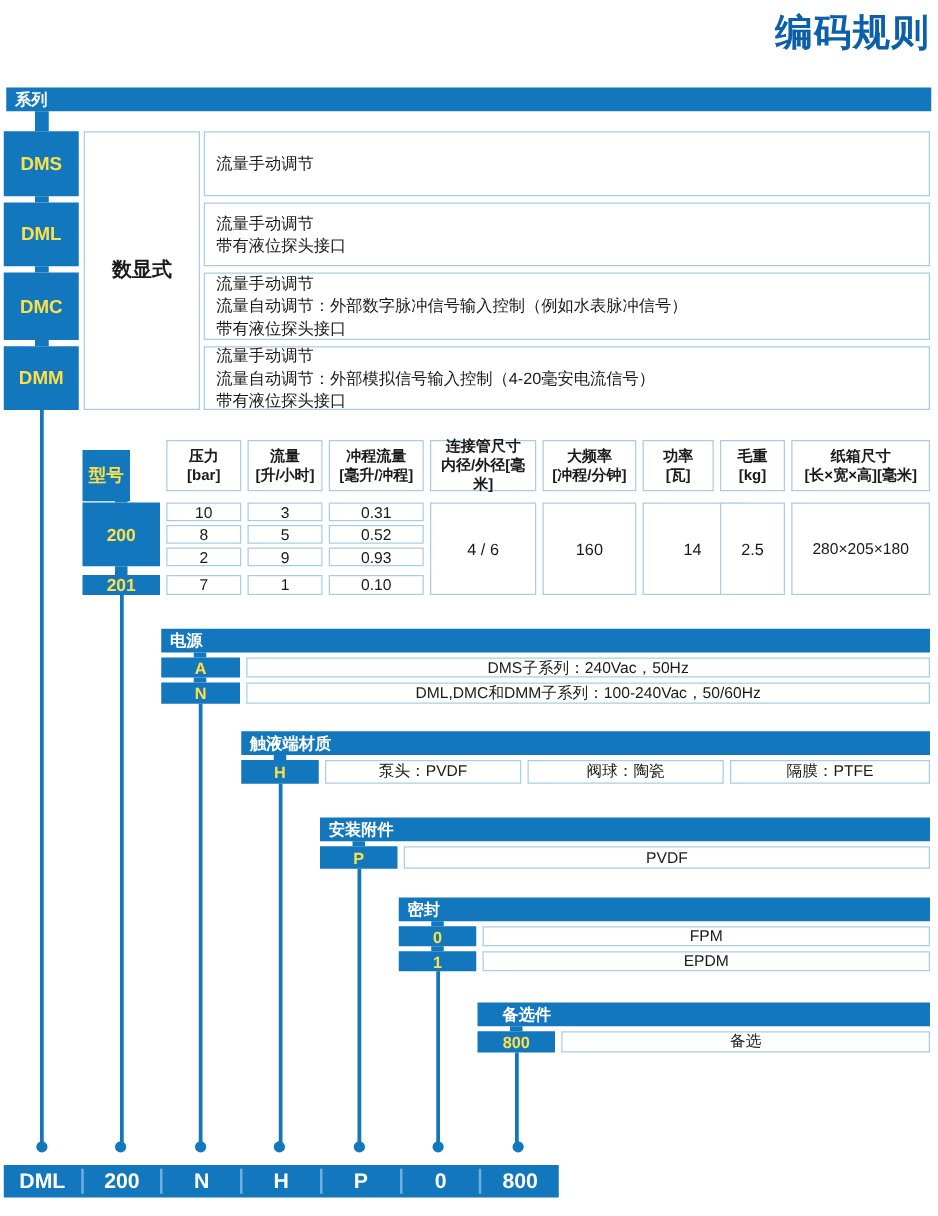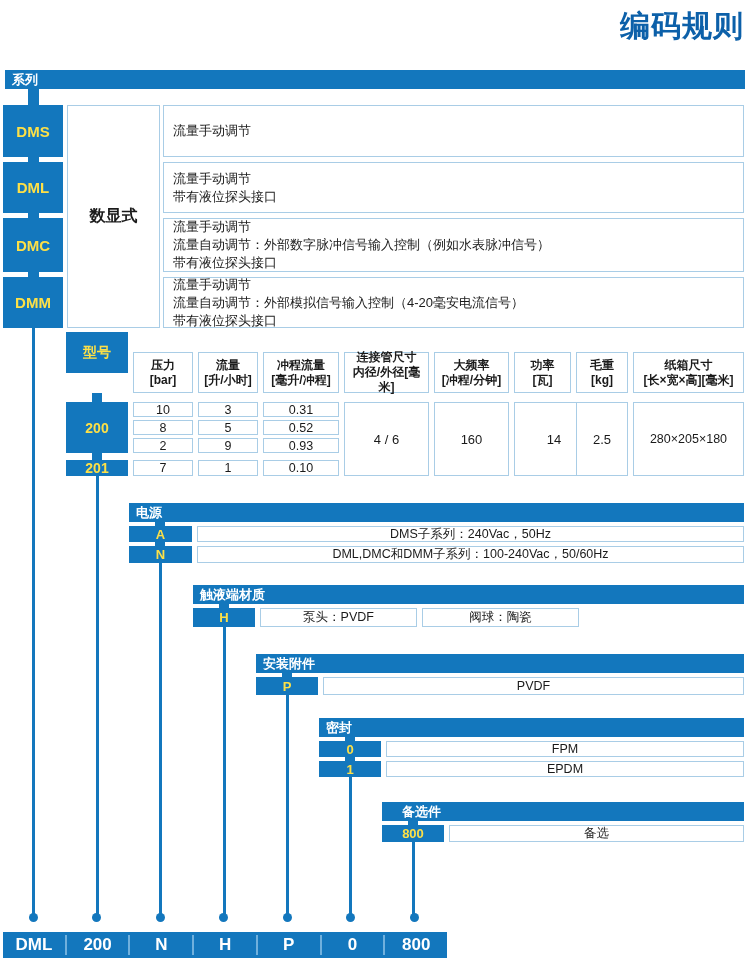--- a/index.html
+++ b/index.html
@@ -86,21 +86,21 @@
     <div>流量手动调节</div>
     <div>流量自动调节：外部数字脉冲信号输入控制（例如水表脉冲信号）</div>
     <div>带有液位探头接口</div>
   </div>
   <div class="box left" style="left:163px; top:277px; width:581px; height:51px;">
     <div>流量手动调节</div>
     <div>流量自动调节：外部模拟信号输入控制（4-20毫安电流信号）</div>
     <div>带有液位探头接口</div>
   </div>
 
-  <div class="key" style="left:66px; top:332px; width:62px; height:41px;">型号</div>
+  <div class="key" style="left:66px; top:360px; width:38px; height:41px;">型号</div>
 
   <div class="box hdr2" style="left:133px; top:352px; width:60px; height:41px;">
     <div>压力</div>
     <div>[bar]</div>
   </div>
   <div class="box hdr2" style="left:198px; top:352px; width:60px; height:41px;">
     <div>流量</div>
     <div>[升/小时]</div>
   </div>
   <div class="box hdr2" style="left:263px; top:352px; width:76px; height:41px;">
@@ -161,20 +161,21 @@
   <div class="box" style="left:197px; top:526px; width:547px; height:16px;">DMS子系列：240Vac，50Hz</div>
   <div class="tick" style="left:155px; top:542px; width:10px; height:4px;"></div>
   <div class="key" style="left:129px; top:546px; width:63px; height:17px; font-size:13px;">N</div>
   <div class="box" style="left:197px; top:546px; width:547px; height:17px;">DML,DMC和DMM子系列：100-240Vac，50/60Hz</div>
 
   <div class="hdrbar" style="left:193px; top:585px; width:551px;">触液端材质</div>
   <div class="tick" style="left:219px; top:604px; width:10px; height:4px;"></div>
   <div class="key" style="left:193px; top:608px; width:62px; height:19px; font-size:13px;">H</div>
   <div class="box" style="left:260px; top:608px; width:157px; height:19px;">泵头：PVDF</div>
   <div class="box" style="left:422px; top:608px; width:157px; height:19px;">阀球：陶瓷</div>
+  <div class="box" style="left:584px; top:608px; width:160px; height:19px;">隔膜：PTFE</div>
 
   <div class="hdrbar" style="left:256px; top:654px; width:488px;">安装附件</div>
   <div class="tick" style="left:282px; top:673px; width:10px; height:4px;"></div>
   <div class="key" style="left:256px; top:677px; width:62px; height:18px; font-size:13px;">P</div>
   <div class="box" style="left:323px; top:677px; width:421px; height:18px;">PVDF</div>
 
   <div class="hdrbar" style="left:319px; top:718px; width:425px;">密封</div>
   <div class="tick" style="left:345px; top:737px; width:10px; height:4px;"></div>
   <div class="key" style="left:319px; top:741px; width:62px; height:16px; font-size:13px;">0</div>
   <div class="box" style="left:386px; top:741px; width:358px; height:16px;">FPM</div>

